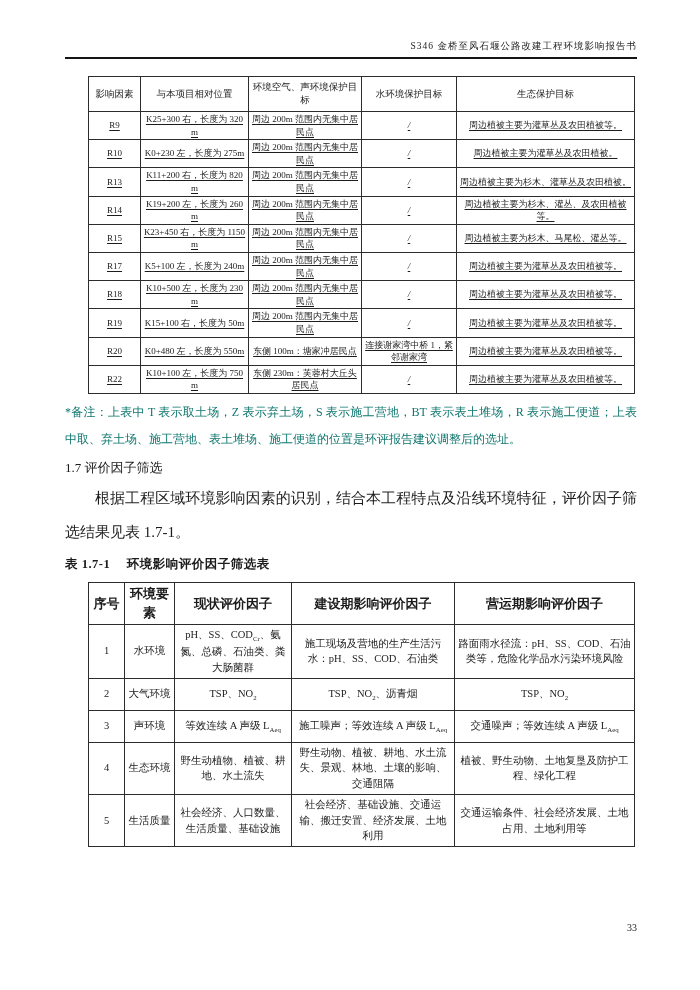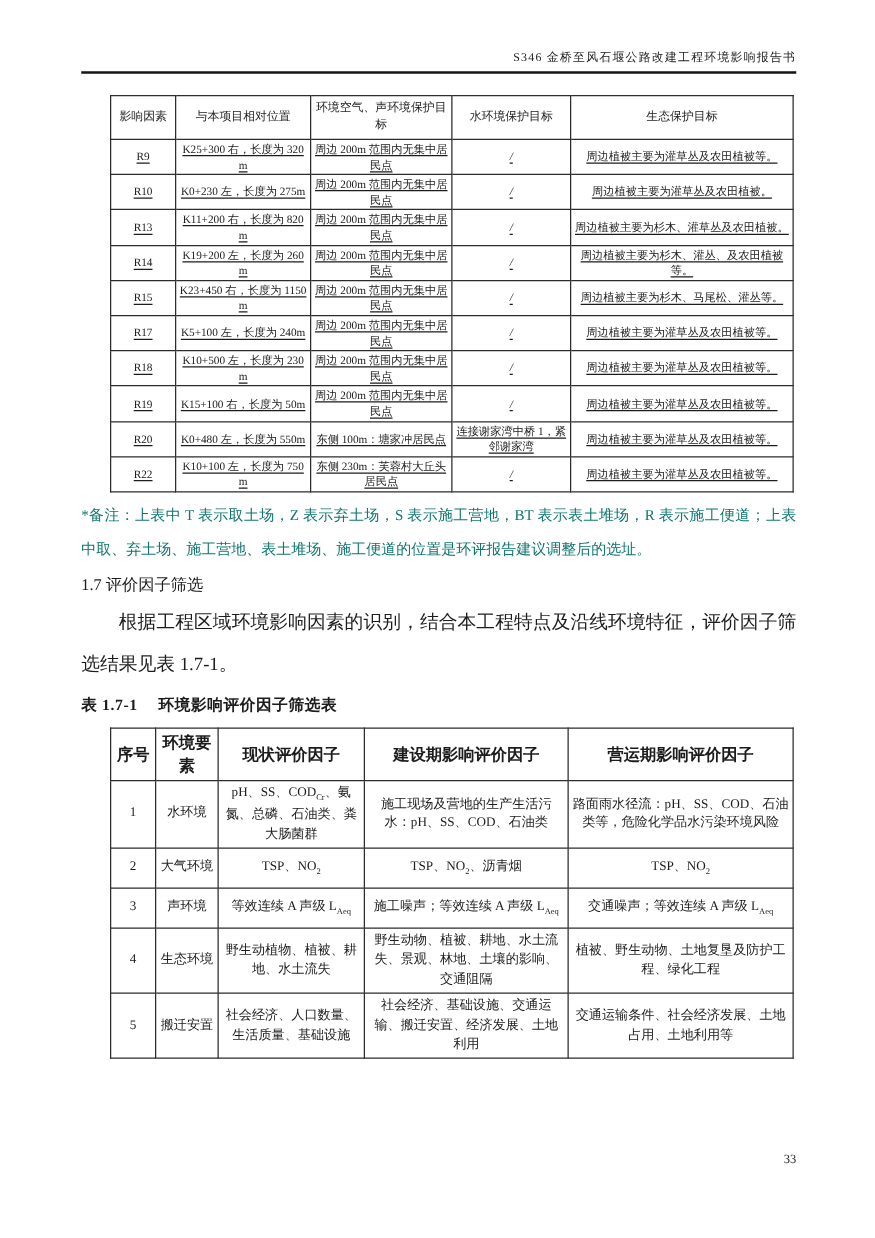--- a/index.html
+++ b/index.html
@@ -180,21 +180,21 @@
         </tr>
         <tr>
           <td>4</td>
           <td>生态环境</td>
           <td>野生动植物、植被、耕地、水土流失</td>
           <td>野生动物、植被、耕地、水土流失、景观、林地、土壤的影响、交通阻隔</td>
           <td>植被、野生动物、土地复垦及防护工程、绿化工程</td>
         </tr>
         <tr>
           <td>5</td>
-          <td>搬迁安置</td>
+          <td>生活质量</td>
           <td>社会经济、人口数量、生活质量、基础设施</td>
           <td>社会经济、基础设施、交通运输、搬迁安置、经济发展、土地利用</td>
           <td>交通运输条件、社会经济发展、土地占用、土地利用等</td>
         </tr>
       </tbody>
   </table>
 
   <div class="page-num">33</div>
 
 </div>

